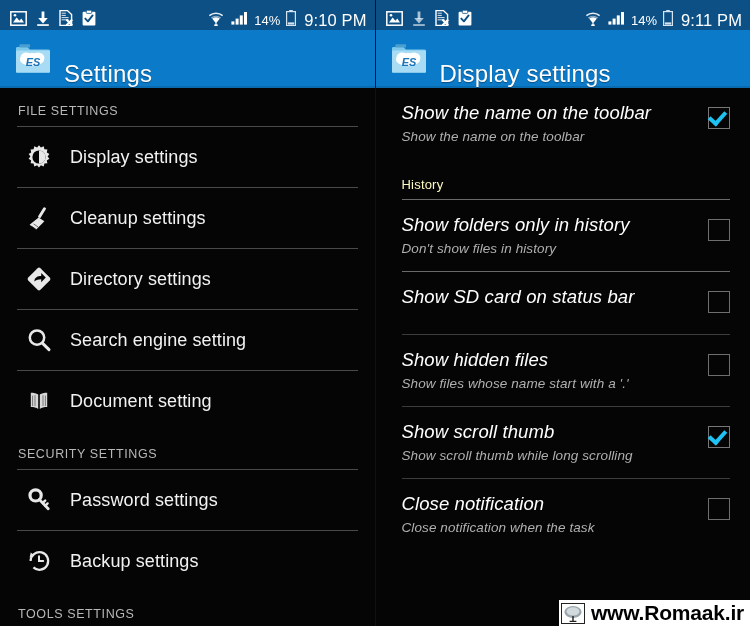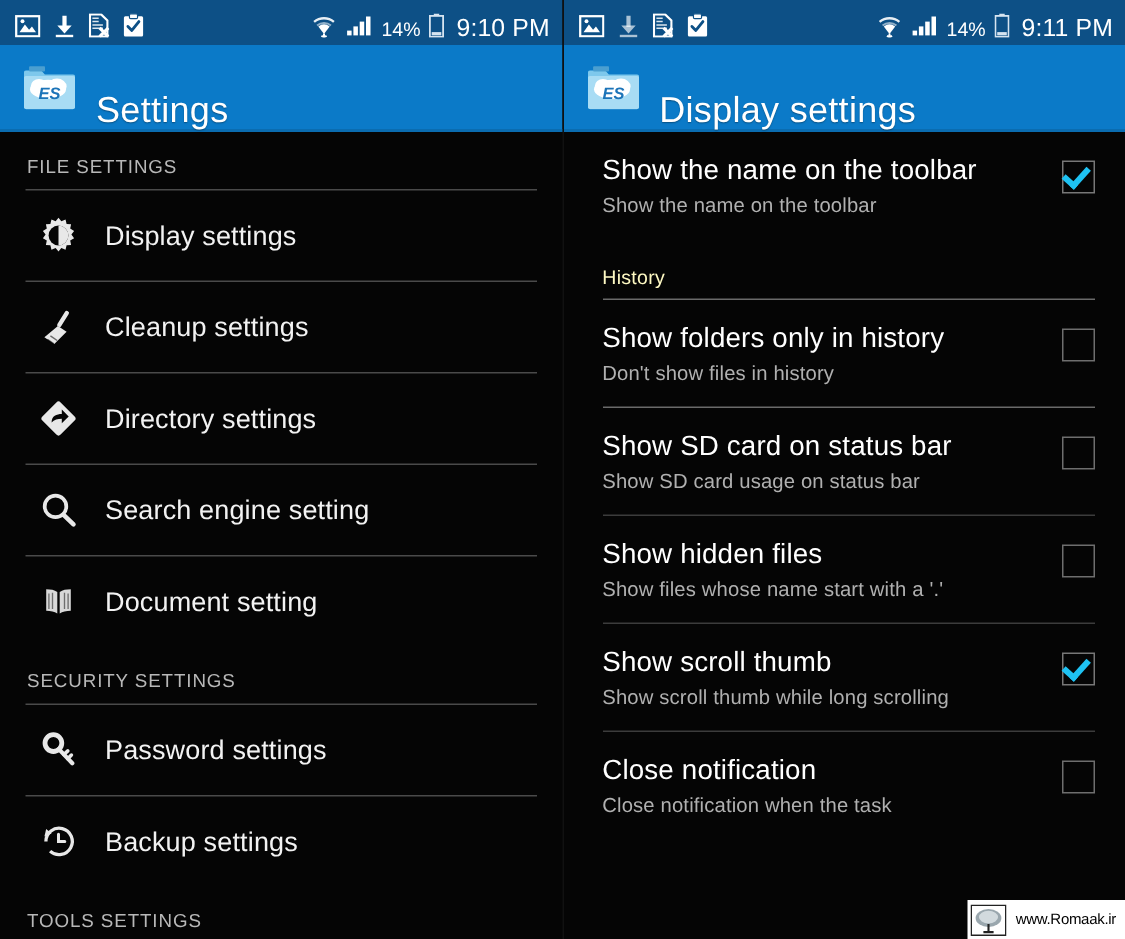--- a/index.html
+++ b/index.html
@@ -128,20 +128,21 @@
     letter-spacing: 0.1px;
   }
 
   
   .pref {
     display: flex;
     align-items: flex-start;
     padding: 14px 20px 14px 26px;
     box-sizing: border-box;
     min-height: 62px;
+    font-style: italic;
   }
   .pref-text { flex: 1 1 auto; padding-right: 10px; }
   .pref-title {
     color: #ffffff;
     font-size: 18.5px;
     font-weight: 400;
     letter-spacing: 0.1px;
     line-height: 1.18;
   }
   .pref-sub {
@@ -204,22 +205,22 @@
     padding: 0 6px 0 2px;
   }
   .wm-logo {
     width: 24px;
     height: 21px;
     margin-right: 6px;
     flex: 0 0 auto;
   }
   .wm-text {
     color: #000000;
-    font-size: 10px;
-    font-weight: normal;
+    font-size: 21px;
+    font-weight: bold;
     letter-spacing: -0.2px;
   }
 </style>
 </head>
 <body>
 
 <div class="screen">
 
   <div class="pane left">
 
@@ -490,21 +491,20 @@
           <div class="pref-sub">Don't show files in history</div>
         </div>
         <span class="checkbox"></span>
       </div>
 
       <div class="group-rule"></div>
 
       <div class="pref">
         <div class="pref-text">
           <div class="pref-title">Show SD card on status bar</div>
-          <div class="pref-sub">Show SD card usage on status bar</div>
         </div>
         <span class="checkbox"></span>
       </div>
       <div class="pref-divider"></div>
 
       <div class="pref">
         <div class="pref-text">
           <div class="pref-title">Show hidden files</div>
           <div class="pref-sub">Show files whose name start with a '.'</div>
         </div>

